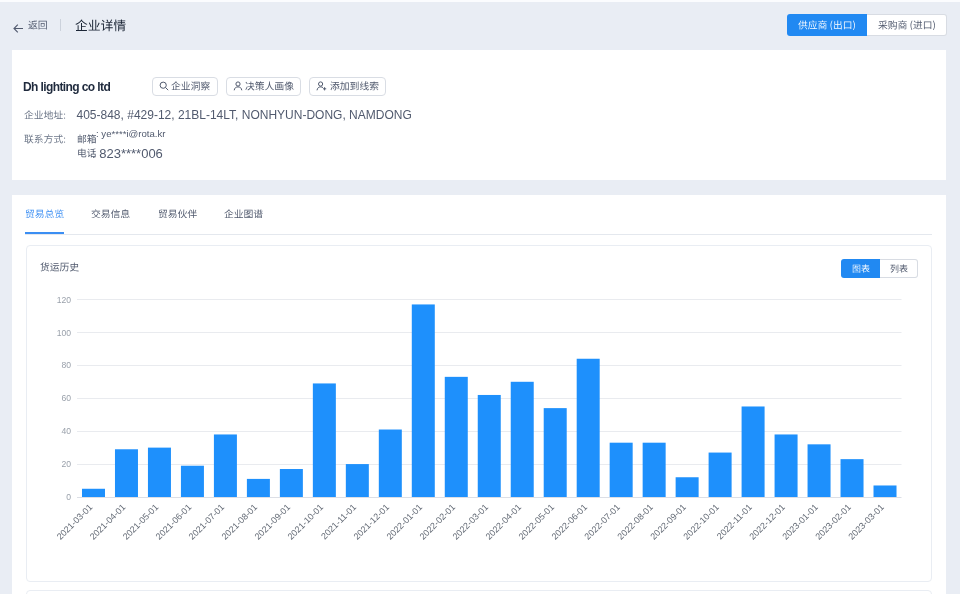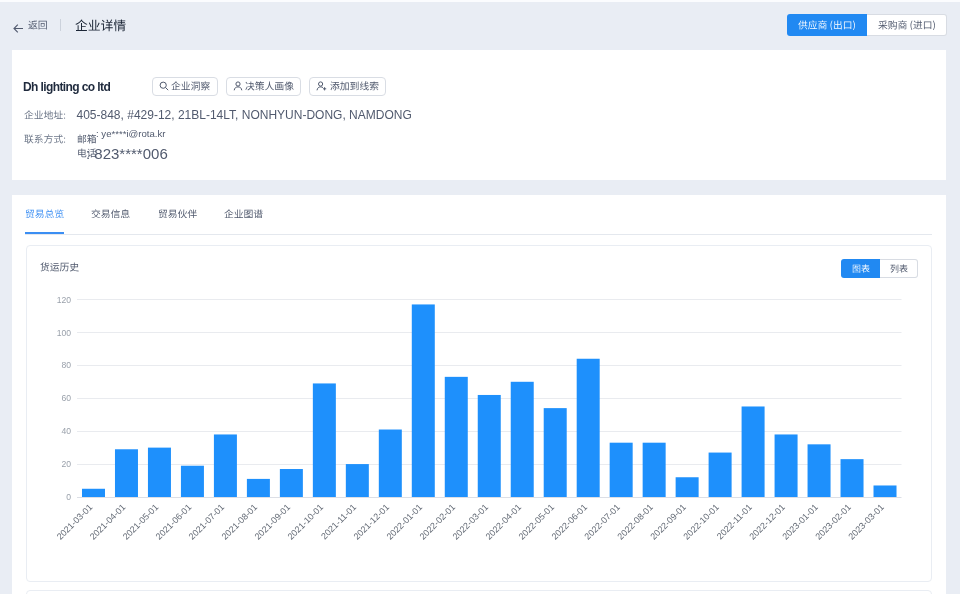--- a/index.html
+++ b/index.html
@@ -199,21 +199,21 @@
   </div>
 <div style="position:absolute;left:96px;top:128px;font-size:9.6px;line-height:11px;color:#515a6e;white-space:nowrap">: ye****i@rota.kr</div>
 <div style="position:absolute;left:76.5px;top:148.3px;">
     <svg class="t" width="19.60" height="9.80" viewBox="0 0 2000 1000">
       <g fill="#515a6e" transform="translate(0,880) scale(1,-1)">
         <use href="#g37" x="0"></use>
         <use href="#g38" x="1000"></use>
       </g>
     </svg>
   </div>
-<div style="position:absolute;left:86px;top:147.9px;font-size:15px;line-height:11px;color:#515a6e;white-space:nowrap">: 823****006</div>
+<div style="position:absolute;left:92px;top:147.9px;font-size:13px;line-height:11px;color:#515a6e;white-space:nowrap">: 823****006</div>
 <div style="position:absolute;left:12px;top:195px;width:934px;height:399px;background:#fff"></div>
 <div style="position:absolute;left:25px;top:208.7px;">
     <svg class="t" width="39.20" height="9.80" viewBox="0 0 4000 1000">
       <g fill="#3b8ef3" transform="translate(0,880) scale(1,-1)">
         <use href="#g39" x="0"></use>
         <use href="#g40" x="1000"></use>
         <use href="#g41" x="2000"></use>
         <use href="#g42" x="3000"></use>
       </g>
     </svg>

